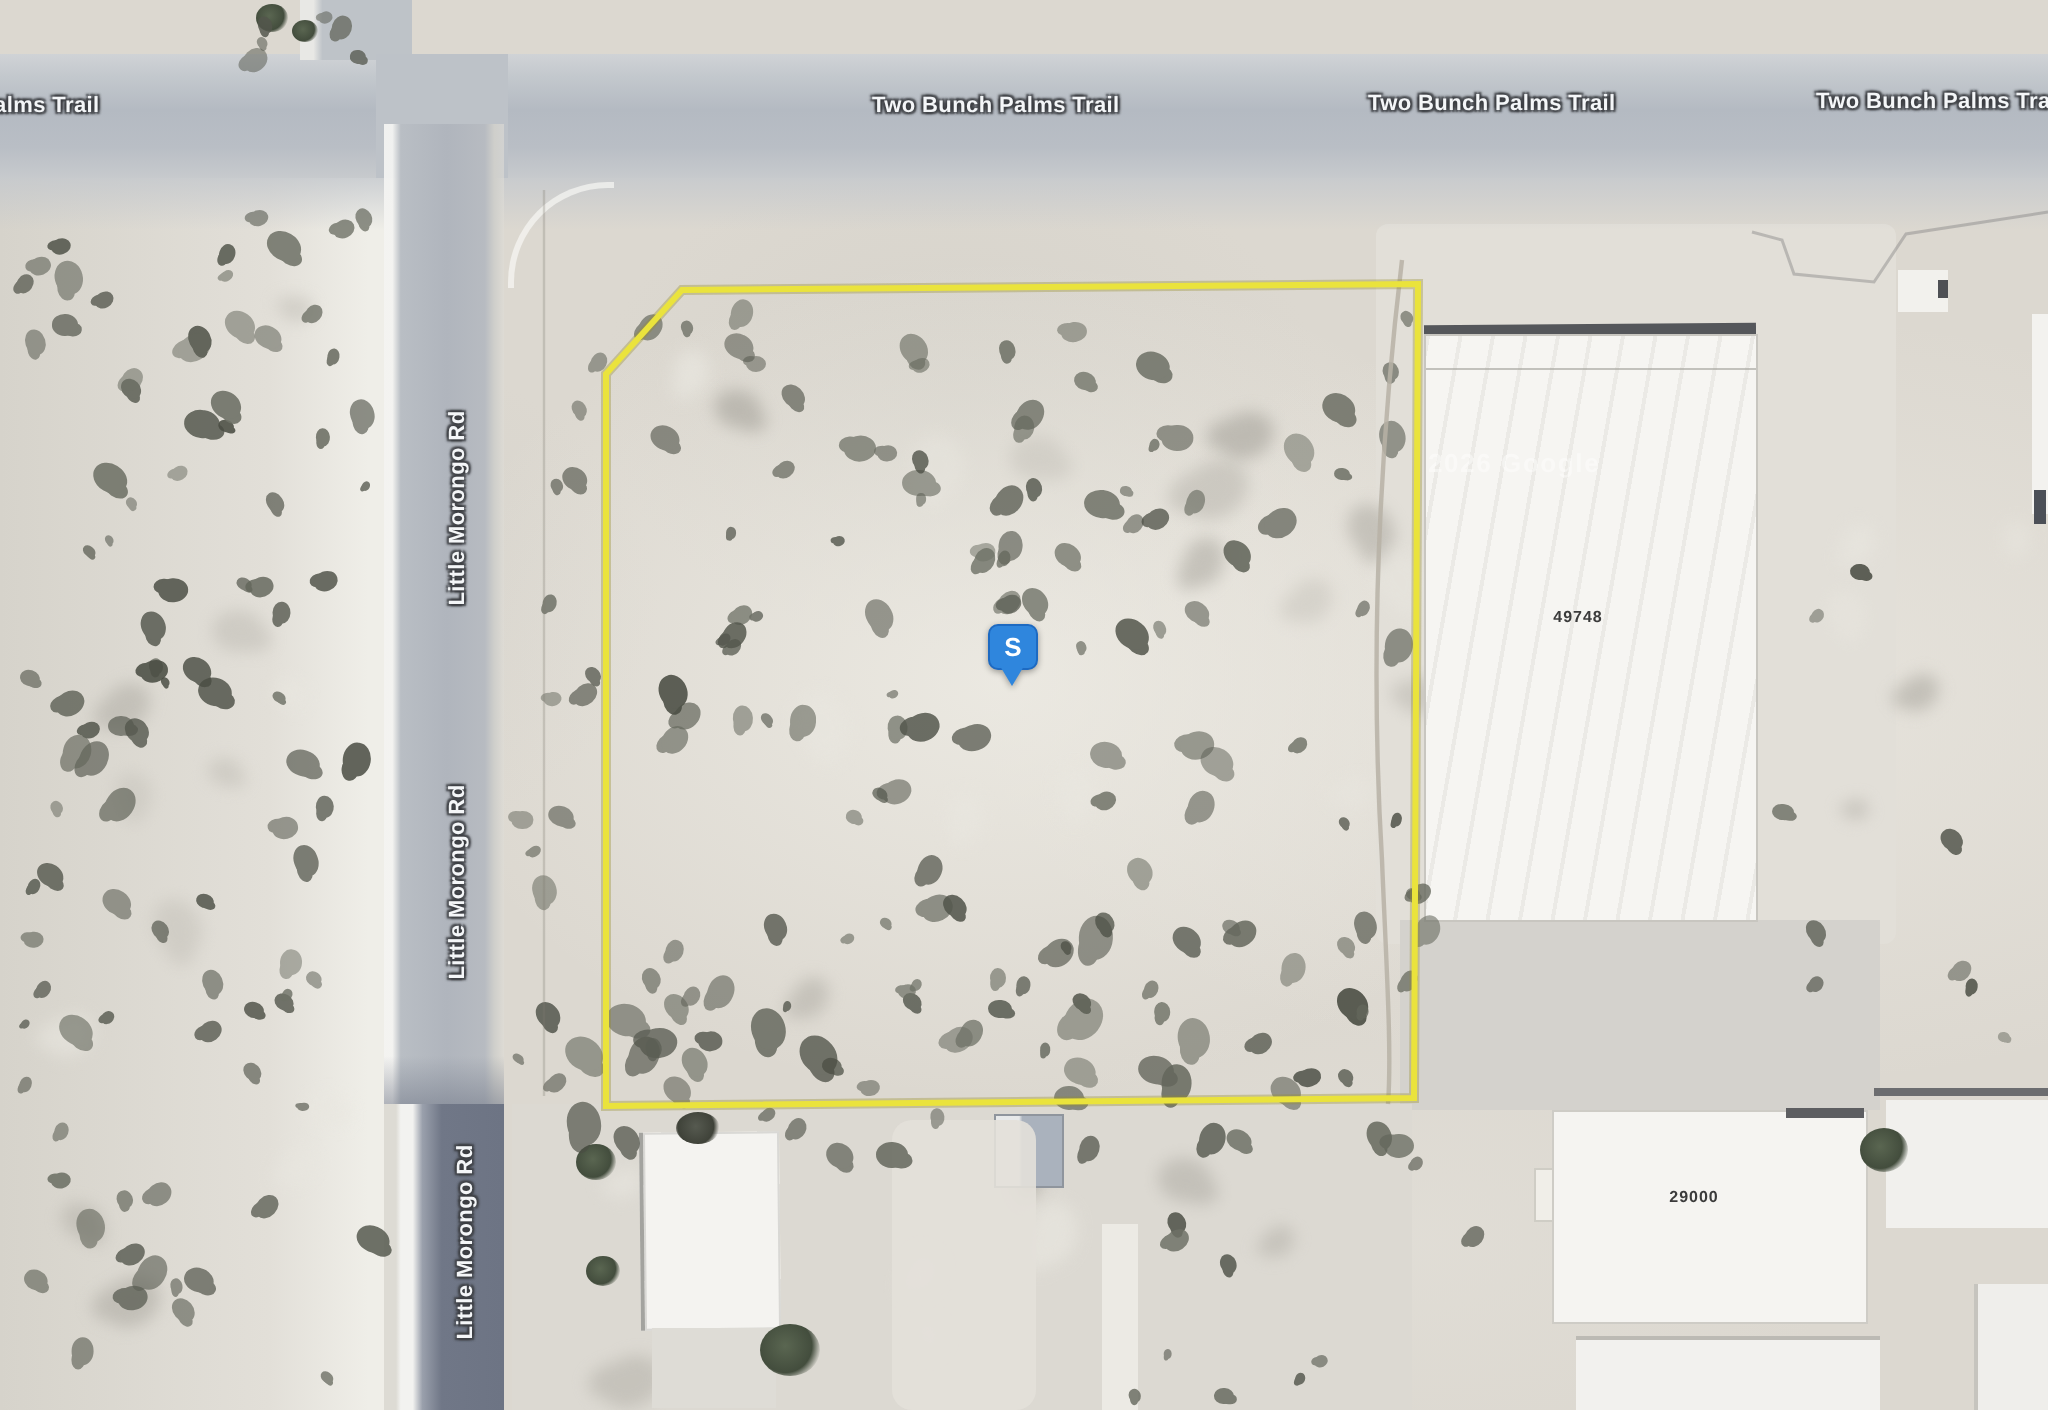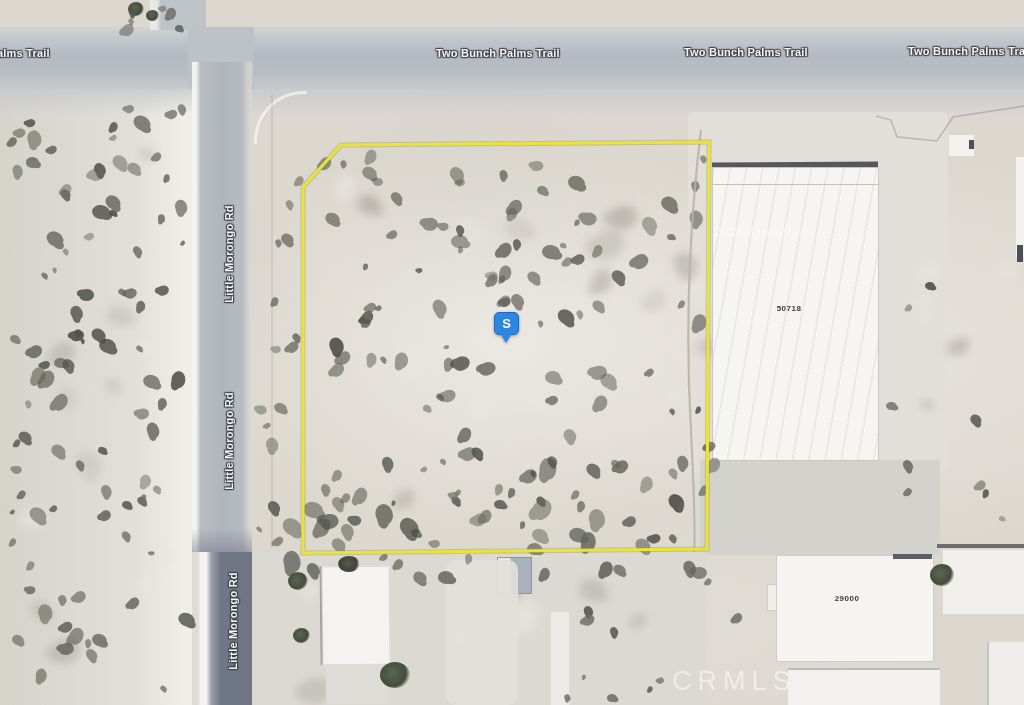--- a/index.html
+++ b/index.html
@@ -140,25 +140,24 @@
   </svg>
 
   <div class="rl" style="left:-74px;top:47px">Two Bunch Palms Trail</div>
   <div class="rl" style="left:436px;top:47px">Two Bunch Palms Trail</div>
   <div class="rl" style="left:684px;top:46px">Two Bunch Palms Trail</div>
   <div class="rl" style="left:908px;top:45px">Two Bunch Palms Trail</div>
   <div class="rl v" style="left:174px;top:248px">Little Morongo Rd</div>
   <div class="rl v" style="left:174px;top:435px">Little Morongo Rd</div>
   <div class="rl v" style="left:178px;top:615px">Little Morongo Rd</div>
 
-  <div class="bnum" style="left:766px;top:304px">50718</div>
+  <div class="bnum" style="left:766px;top:304px">49748</div>
   <div class="bnum" style="left:824px;top:594px">29000</div>
 
   <div class="wm-google">2026 Google</div>
-  <div class="wm-crmls">CRMLS</div>
 
   <div class="marker">
     <div class="marker-body">
       <span>S</span>
     </div>
     <div class="marker-tail"></div>
   </div>
 <div class="smudge" style="left: 666.7px; top: 388.9px; width: 19.3px; height: 15.4px; background: rgb(233, 231, 224); opacity: 0.41; transform: rotate(154deg); box-shadow: rgb(233, 231, 224) 5.8px 2.9px 0px -2.9px;"></div>
     <div class="smudge" style="left: 335.4px; top: 176.8px; width: 21.9px; height: 17.6px; background: rgb(233, 231, 224); opacity: 0.69; transform: rotate(95deg); box-shadow: rgb(233, 231, 224) 6.6px 3.3px 0px -3.3px;"></div>
     <div class="smudge" style="left: 525.9px; top: 386px; width: 23.9px; height: 19.2px; background: rgb(233, 231, 224); opacity: 0.63; transform: rotate(75deg); box-shadow: rgb(233, 231, 224) 7.2px 3.6px 0px -3.6px;"></div>

